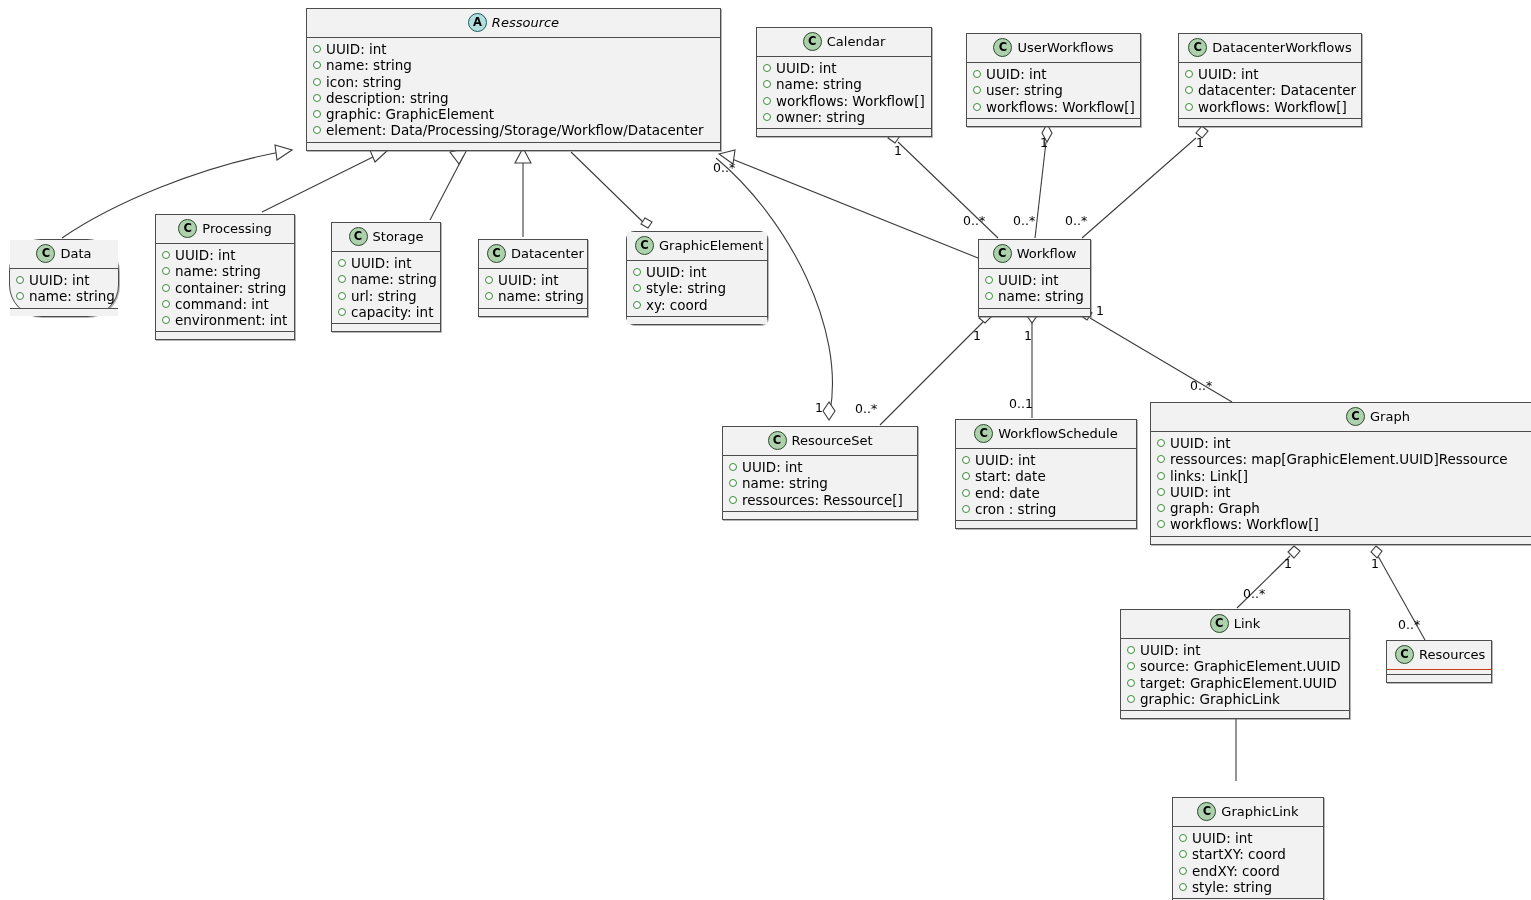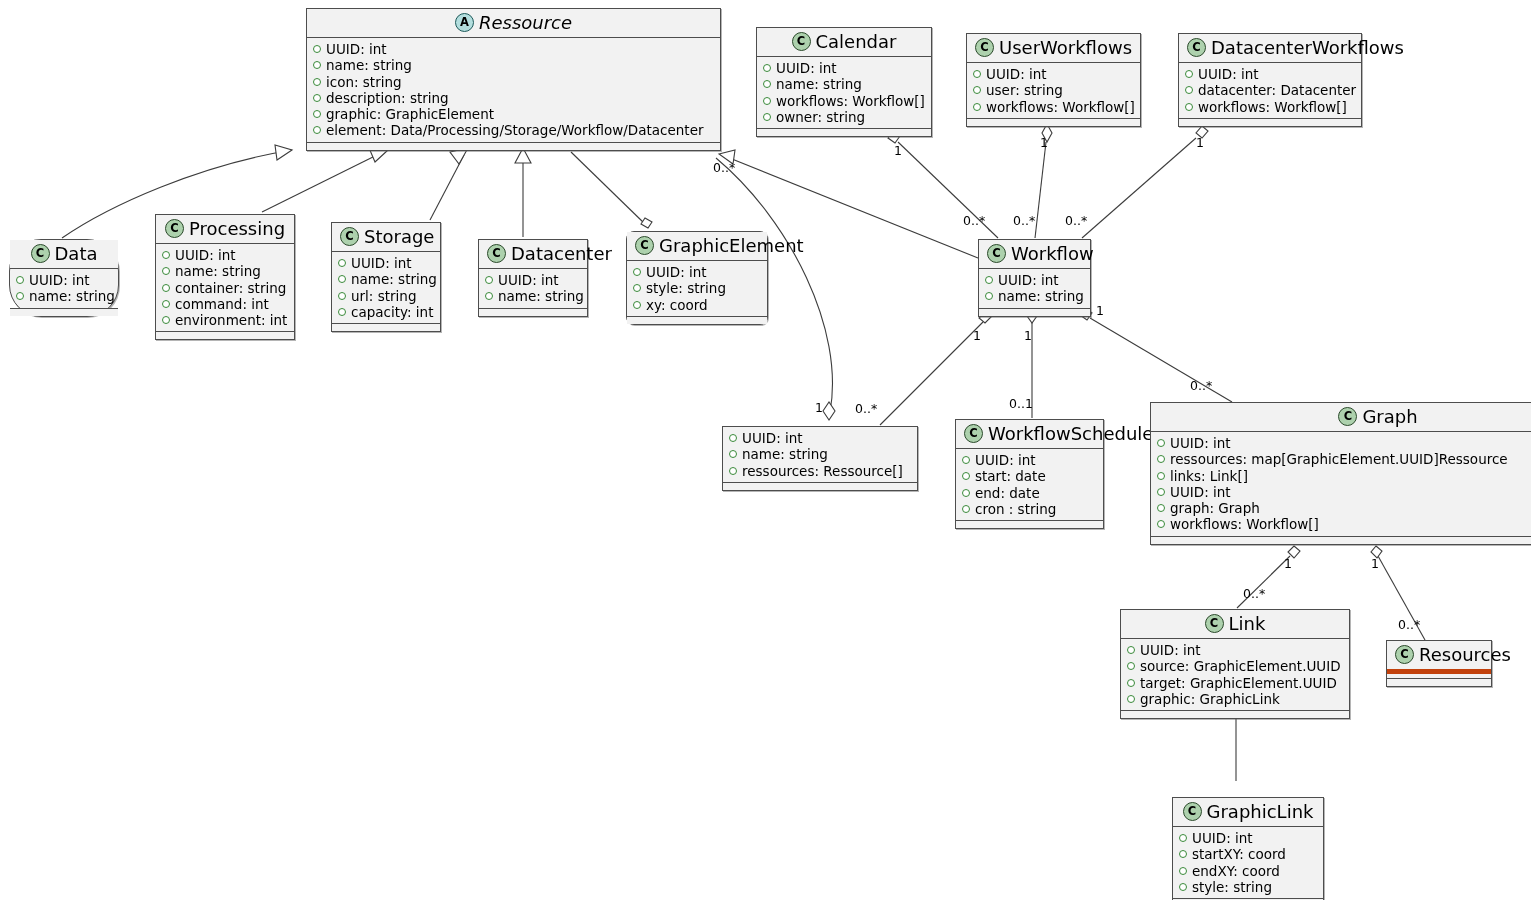--- a/index.html
+++ b/index.html
@@ -31,23 +31,23 @@
     box-shadow: 1px 1px 0px rgba(90,90,90,0.45);
   }
   .uml-header {
     background: #f2f2f2;
     border-bottom: 1px solid #4d4d4d;
     text-align: center;
     padding: 4px 8px 5px 8px;
     white-space: nowrap;
     line-height: 1;
   }
-  .uml-class.noattrs .uml-header { border-bottom: 5px solid #c2410c; }
+  .uml-class.noattrs .uml-header { border-bottom: 1px solid #c2410c; }
   .uml-title {
-    font-size: 18px;
+    font-size: 13px;
     color: #000000;
     vertical-align: middle;
   }
   .uml-title.abstract { font-style: italic; }
   .stereo {
     display: inline-block;
     width: 17px;
     height: 17px;
     border-radius: 50%;
     border: 1px solid #2b4a2b;
@@ -242,28 +242,29 @@
       </div>
       <div class="uml-class" style="left: 978px; top: 239px; width: 113px;">
         <div class="uml-header"><span class="stereo">C</span><span class="uml-title">Workflow</span></div>
         <div class="uml-body">
           <div class="attr"><span class="bullet"></span><span>UUID: int</span></div>
           <div class="attr"><span class="bullet"></span><span>name: string</span></div>
         </div>
         <div class="uml-foot"></div>
       </div>
       <div class="uml-class" style="left: 722px; top: 426px; width: 196px;">
+        <div class="uml-header"><span class="stereo">C</span><span class="uml-title">ResourceSet</span></div>
         <div class="uml-body">
           <div class="attr"><span class="bullet"></span><span>UUID: int</span></div>
           <div class="attr"><span class="bullet"></span><span>name: string</span></div>
           <div class="attr"><span class="bullet"></span><span>ressources: Ressource[]</span></div>
         </div>
         <div class="uml-foot"></div>
       </div>
-      <div class="uml-class" style="left: 955px; top: 419px; width: 149px;">
+      <div class="uml-class" style="left: 955px; top: 419px; width: 182px;">
         <div class="uml-header"><span class="stereo">C</span><span class="uml-title">WorkflowSchedule</span></div>
         <div class="uml-body">
           <div class="attr"><span class="bullet"></span><span>UUID: int</span></div>
           <div class="attr"><span class="bullet"></span><span>start: date</span></div>
           <div class="attr"><span class="bullet"></span><span>end: date</span></div>
           <div class="attr"><span class="bullet"></span><span>cron : string</span></div>
         </div>
         <div class="uml-foot"></div>
       </div>
       <div class="uml-class" style="left: 1150px; top: 402px; width: 456px;">

